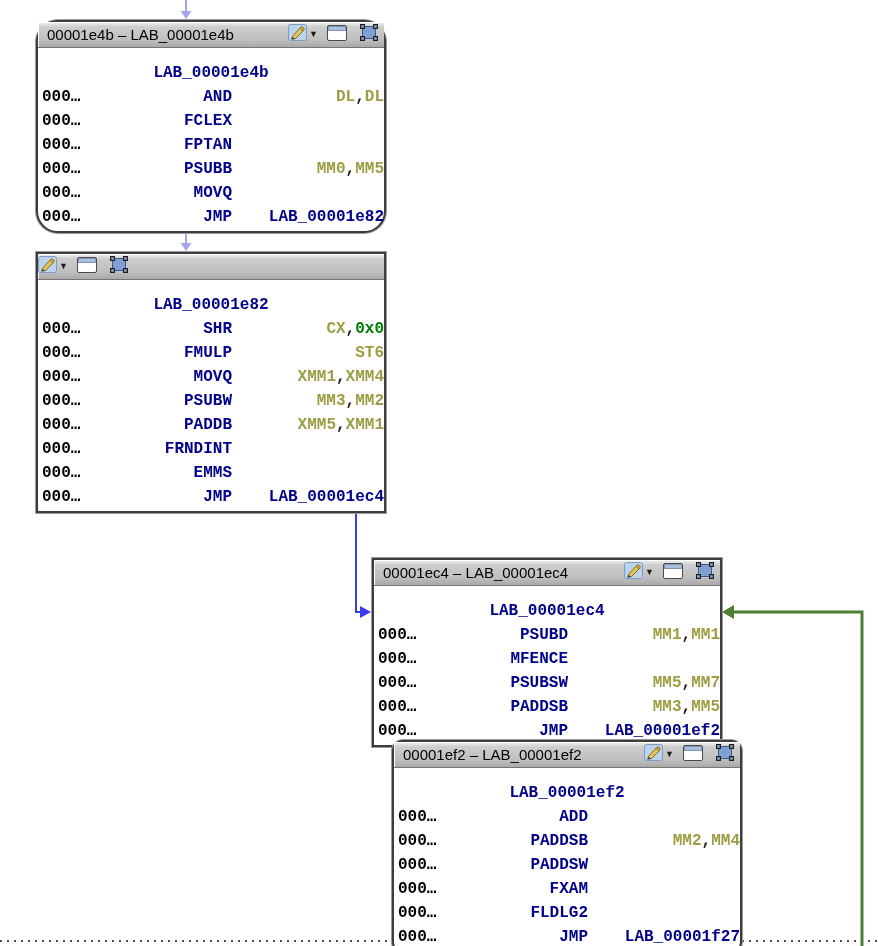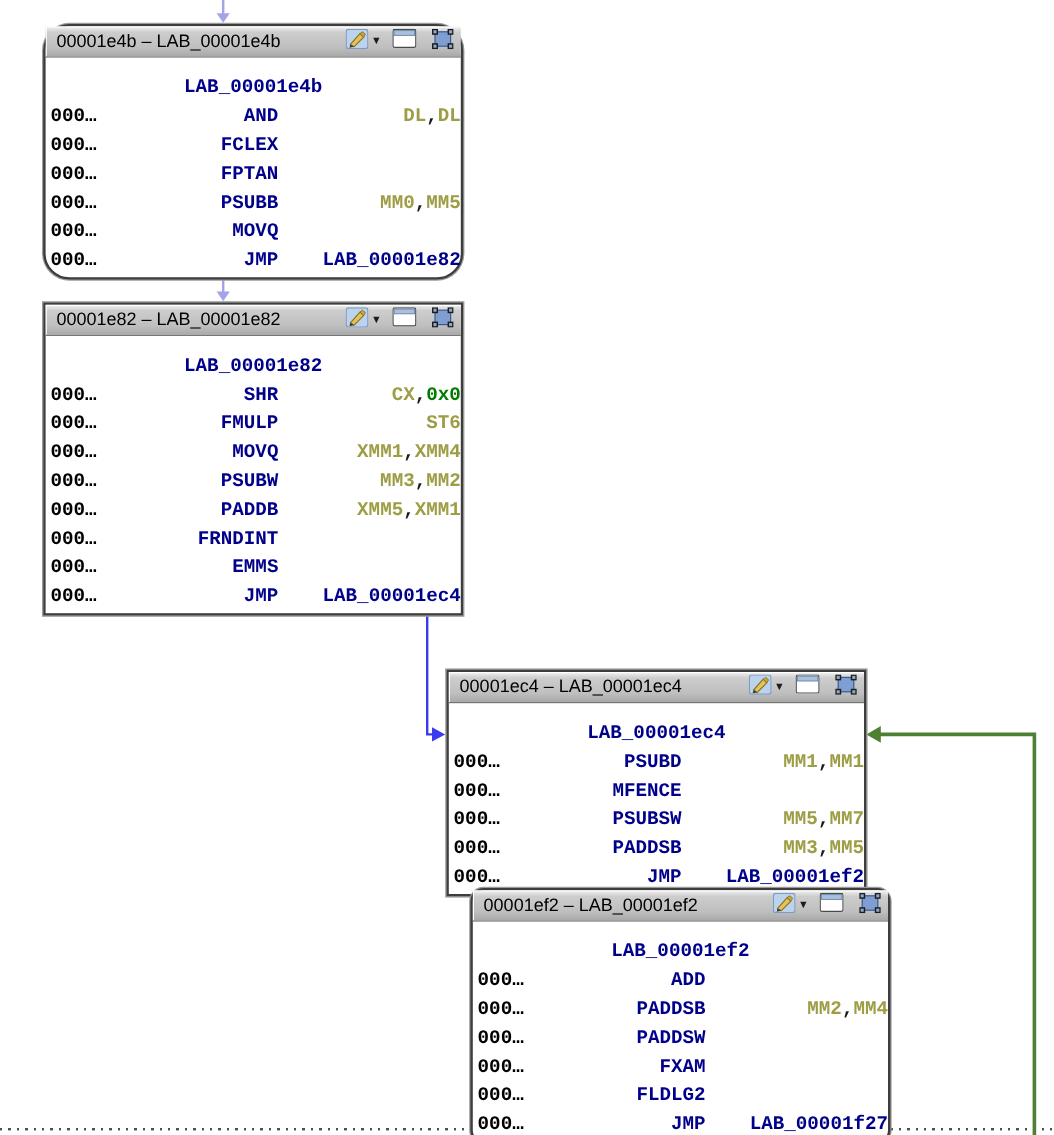--- a/index.html
+++ b/index.html
@@ -111,21 +111,20 @@
           <div class="row"><span class="addr">000…</span><span class="mn">FCLEX</span><span class="ops"></span></div>
           <div class="row"><span class="addr">000…</span><span class="mn">FPTAN</span><span class="ops"></span></div>
           <div class="row"><span class="addr">000…</span><span class="mn">PSUBB</span><span class="ops"><span class="tok-reg">MM0</span><span class="tok-sep">,</span><span class="tok-reg">MM5</span></span></div>
           <div class="row"><span class="addr">000…</span><span class="mn">MOVQ</span></div>
           <div class="row"><span class="addr">000…</span><span class="mn">JMP</span><span class="ops"><span class="tok-label">LAB_00001e82</span></span></div>
         </div>
     </div>
   </div>
   <div class="block" style="left:36px; top:252px;">
     <div class="titlebar">
-      <span class="title">00001e82 – LAB_00001e82</span>
       <span class="icons">
         <span class="icon">
           <svg width="19" height="17" viewBox="0 0 19 17">
             <rect x="0.5" y="0.5" width="18" height="16" rx="2" fill="#bcd3ee" stroke="#7e9cc2"></rect>
             <path d="M4 13 L12 4 L15 7 L7 15 Z" fill="#e3c35a" stroke="#8a7424" stroke-width="1"></path>
             <path d="M12 4 L15 7 L16.5 4.5 L14 2.5 Z" fill="#caa63c" stroke="#8a7424" stroke-width="0.8"></path>
             <path d="M4 13 L7 15 L3.2 15.8 Z" fill="#3b3b3b"></path>
           </svg>
         </span>
         <span class="caret">▼</span>

